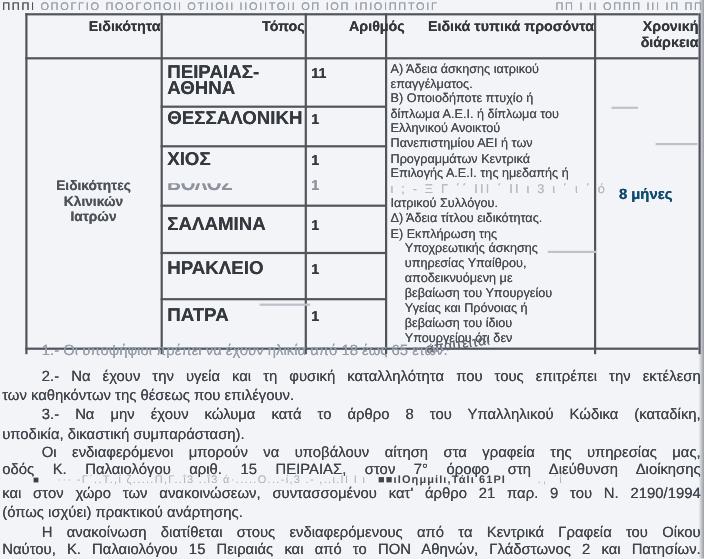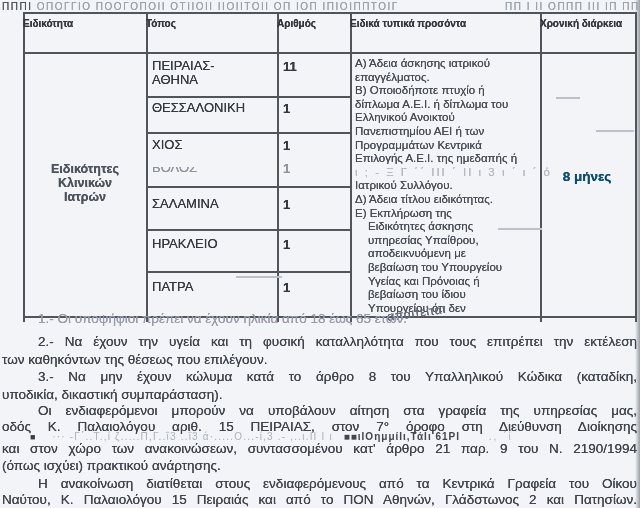--- a/index.html
+++ b/index.html
@@ -12,25 +12,25 @@
   .t{text-shadow:0 0 .5px currentColor;}
   
   .noise-top{position:absolute;left:2px;top:1px;width:636px;font-size:10px;letter-spacing:1.5px;color:#9aa1ab;white-space:nowrap;}
   .nz-dark{color:#4f545c;margin-top:33px;}
   .nz-right{position:absolute;left:503px;top:0;}
   .edge-right{position:absolute;right:0;top:0;width:5px;height:508px;background:linear-gradient(to right, rgba(130,135,142,0), #989da5);}
   
   .tline{position:absolute;background:#50545b;}
   .dash{position:absolute;height:1.5px;background:#bcc2cb;}
   
-  .th{position:absolute;top:16px;font-weight:bold;font-size:10px;color:#33373d;text-align:left;line-height:15px;}
+  .th{position:absolute;top:16px;font-weight:bold;font-size:13px;color:#33373d;text-align:right;line-height:15px;}
   
   .spec{position:absolute;left:41px;top:162px;width:88px;text-align:center;font-weight:bold;font-size:12.5px;line-height:14px;color:#4d535b;}
   
-  .place{position:absolute;left:152px;width:92px;font-weight:normal;font-size:13px;line-height:14px;color:#34383f;white-space:normal;}
+  .place{position:absolute;left:152px;width:92px;font-weight:bold;font-size:17px;line-height:14px;color:#34383f;white-space:normal;}
   .count{position:absolute;left:283px;font-weight:bold;font-size:13px;color:#34383f;}
   .r0{top:59px;} .r1{top:101px;} .r2{top:138px;} .r3{top:161px;}
   .r4{top:197px;} .r5{top:237px;} .r6{top:280px;}
   .faded-row{color:#8d949e;clip-path:inset(42% 0 -2px 0);}
   .faded-dot{color:#8d949e;}
   
   .qual{position:absolute;left:355px;top:57px;width:184px;font-size:11.5px;line-height:13.6px;color:#474c54;}
   .ql{white-space:nowrap;}
   .qi{padding-left:13px;}
   .qg{color:#b3bac4;letter-spacing:2px;}
@@ -117,21 +117,21 @@
     <div class="ql">Β) Οποιοδήποτε πτυχίο ή</div>
     <div class="ql">δίπλωμα Α.Ε.Ι. ή δίπλωμα του</div>
     <div class="ql">Ελληνικού Ανοικτού</div>
     <div class="ql">Πανεπιστημίου ΑΕΙ ή των</div>
     <div class="ql">Προγραμμάτων Κεντρικά</div>
     <div class="ql">Επιλογής Α.Ε.Ι. της ημεδαπής ή</div>
     <div class="ql qg">ι ; ‐ Ξ Γ ΄΄ ΙΙΙ ΄ ΙΙ ι 3 ι ΄ ι ΄ ό</div>
     <div class="ql">Ιατρικού Συλλόγου.</div>
     <div class="ql">Δ)  Άδεια τίτλου ειδικότητας.</div>
     <div class="ql">Ε) Εκπλήρωση της</div>
-    <div class="ql qi">Ειδικότητες άσκησης</div>
+    <div class="ql qi">Υποχρεωτικής άσκησης</div>
     <div class="ql qi">υπηρεσίας Υπαίθρου,</div>
     <div class="ql qi">αποδεικνυόμενη με</div>
     <div class="ql qi">βεβαίωση του Υπουργείου</div>
     <div class="ql qi">Υγείας και Πρόνοιας ή</div>
     <div class="ql qi">βεβαίωση του ίδιου</div>
     <div class="ql qi">Υπουργείου ότι δεν</div>
   </div>
 
   <div class="dur t">8 μήνες</div>
 

